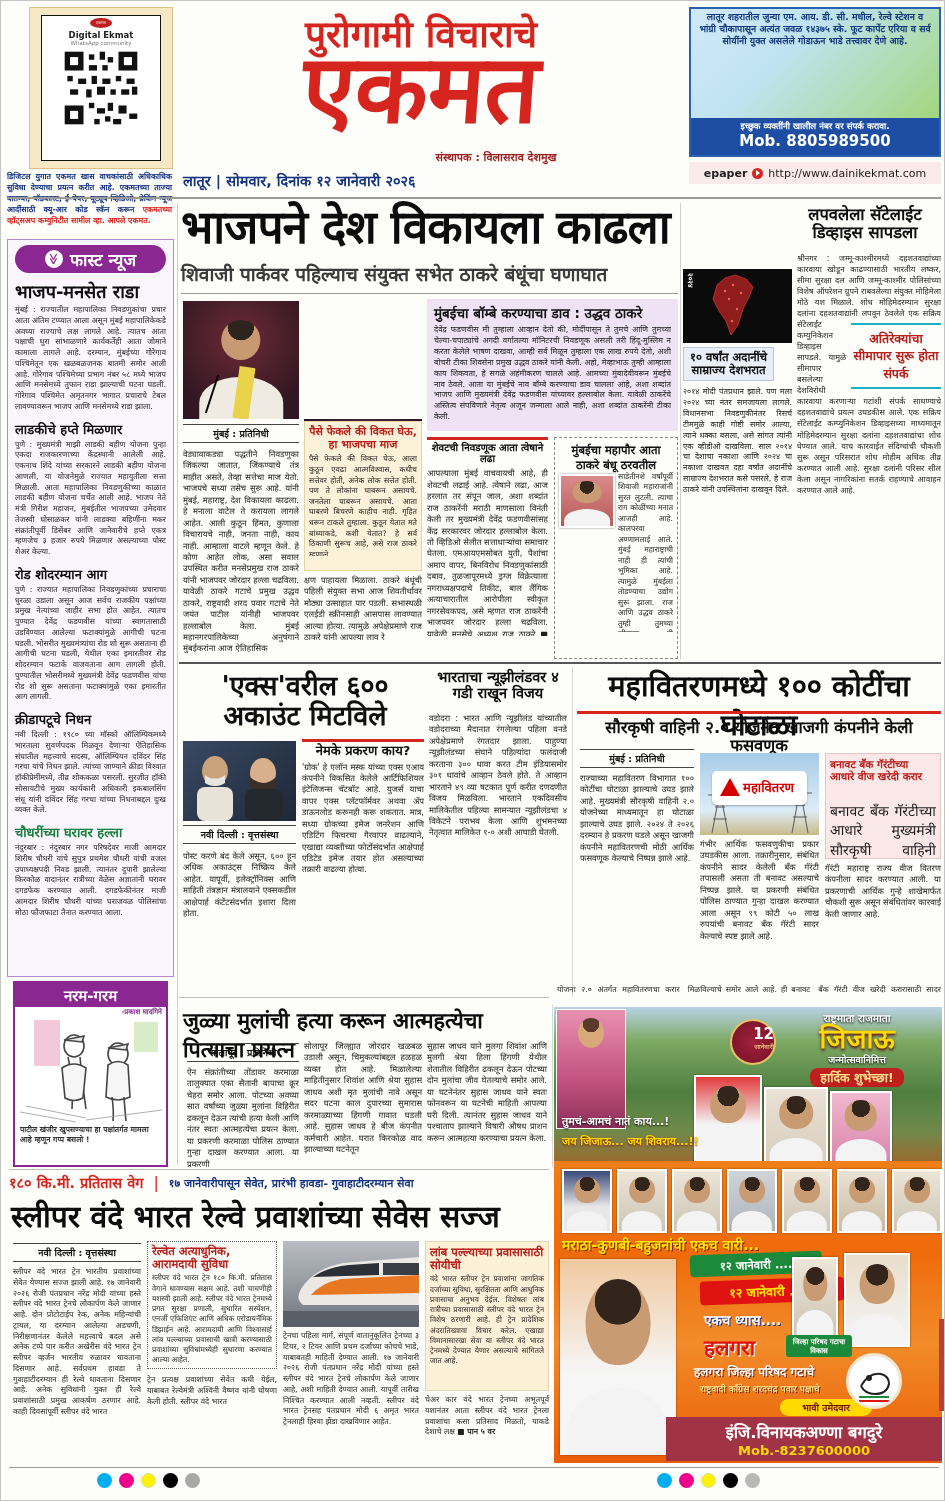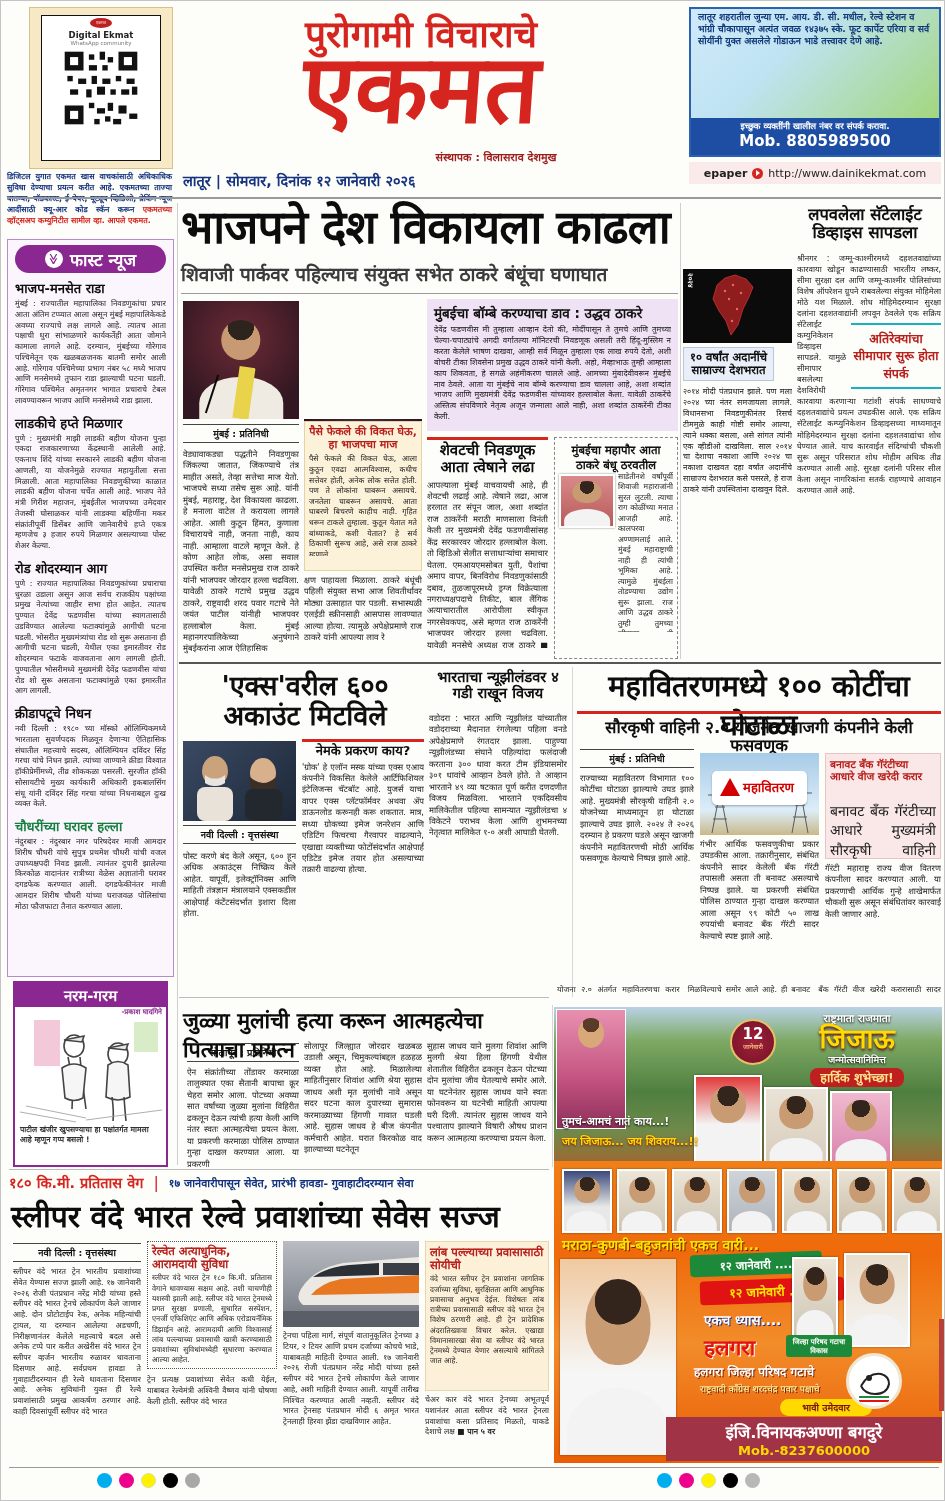--- a/index.html
+++ b/index.html
@@ -86,21 +86,21 @@
 
   <div class="abs" style="left:6px;top:170px;width:165px;font-size:7.9px;line-height:1.4;text-align:justify;color:#16337f;font-weight:bold;">
     <span>डिजिटल युगात एकमत खास वाचकांसाठी अधिकाधिक सुविधा देण्याचा प्रयत्न करीत आहे. एकमतच्या ताज्या बातम्या, पॉडकास्ट, ई-पेपर, यूट्यूब व्हिडिओ, ब्रेकिंग न्यूज आदींसाठी क्यू-आर कोड स्कॅन करून</span>
     <span class="red">एकमतच्या व्हॉट्सअप कम्युनिटीत सामील व्हा. आपले एकमत.</span>
   </div>
   <div class="abs" style="left:180px;top:36px;width:480px;text-align:center;font-size:95px;font-weight:bold;color:#d6241f;transform:skewX(-4deg);line-height:1.1;">एकमत</div>
   <div class="abs" style="left:330px;top:148px;width:330px;text-align:center;font-size:11px;font-weight:bold;color:#9d1d1d;">संस्थापक : विलासराव देशमुख</div>
   <div class="abs" style="left:182px;top:169px;width:420px;font-size:14.5px;font-weight:bold;color:#16337f;">लातूर | सोमवार, दिनांक १२ जानेवारी २०२६</div>
 
   <div class="abs" style="left:688px;top:6px;width:252px;height:150px;border:2px solid #2a62b0;box-sizing:border-box;background:linear-gradient(135deg,#cfe9fa 0%,#bfe3f2 35%,#9ed46a 100%);">
-    <div style="text-align:left;font-size:9.3px;font-weight:bold;color:#123a7a;padding:2px 7px;line-height:1.3;">लातूर शहरातील जुन्या एम. आय. डी. सी. मधील, रेल्वे स्टेशन व भांग्री चौकापासून अत्यंत जवळ १४३७५ स्के. फूट कार्पेट एरिया व सर्व सोयींनी युक्त असलेले गोडाऊन भाडे तत्त्वावर देणे आहे.</div>
+    <div style="text-align:center;font-size:9.3px;font-weight:bold;color:#123a7a;padding:2px 7px;line-height:1.3;">लातूर शहरातील जुन्या एम. आय. डी. सी. मधील, रेल्वे स्टेशन व भांग्री चौकापासून अत्यंत जवळ १४३७५ स्के. फूट कार्पेट एरिया व सर्व सोयींनी युक्त असलेले गोडाऊन भाडे तत्त्वावर देणे आहे.</div>
     <div class="abs" style="left:0;bottom:0;width:100%;height:37px;background:#1d4ea3;text-align:center;">
       <div style="color:#fff;font-size:8.6px;font-weight:bold;margin-top:2px;">इच्छुक व्यक्तींनी खालील नंबर वर संपर्क करावा.</div>
       <div style="color:#fff;font-size:15px;font-weight:bold;">Mob. 8805989500</div>
     </div>
   </div>
 
   <div class="abs" style="left:688px;top:161px;width:252px;height:22px;background:#fbeaea;display:flex;align-items:center;justify-content:center;gap:5px;">
     <span style="font-size:11px;font-weight:bold;color:#222;">epaper</span>
     <span style="width:11px;height:11px;border-radius:50%;background:#d6241f;display:inline-block;position:relative;">
       <span style="position:absolute;left:4px;top:2.5px;width:0;height:0;border-left:4px solid #fff;border-top:3px solid transparent;border-bottom:3px solid transparent;"></span>
@@ -141,21 +141,21 @@
   </div>
   <div class="abs bt" style="left:303px;top:574px;width:118px;height:84px;">क्षण पाहायला मिळाला. ठाकरे बंधूंची पहिली संयुक्त सभा आज शिवतीर्थावर मोठ्या उत्साहात पार पडली. सभास्थळी एलईडी स्क्रीनसाही आसपास लावण्यात आल्या होत्या. त्यामुळे अपेक्षेप्रमाणे राज ठाकरे यांनी आपल्या लाव रे</div>
 
   <div class="abs" style="left:426px;top:298px;width:251px;height:132px;background:#efe2f4;box-sizing:border-box;padding:5px 7px;">
     <div style="font-size:13.5px;font-weight:bold;color:#101010;">मुंबईचा बॉम्बे करण्याचा डाव : उद्धव ठाकरे</div>
     <div class="bt" style="font-size:7.9px;height:96px;margin-top:3px;">देवेंद्र फडणवीस मी तुम्हाला आव्हान देतो की, मोदींपासून ते तुमचे आणि तुमच्या चेल्या-चपाट्यांचे अगदी वर्गातल्या मॉनिटरची निवडणूक असली तरी हिंदू-मुस्लिम न करता केलेले भाषण दाखवा, आम्ही सर्व मिळून तुम्हाला एक लाख रुपये देतो, अशी बोचरी टीका शिवसेना प्रमुख उद्धव ठाकरे यांनी केली. अहो, मेव्हाभाऊ तुम्ही आम्हाला काय शिकवता, हे सगळे अहंमीकरण चालले आहे. आमच्या मुंबादेवीवरून मुंबईचे नाव ठेवले. आता या मुंबईचे नाव बॉम्बे करण्याचा डाव चालला आहे, अशा शब्दांत भाजप आणि मुख्यमंत्री देवेंद्र फडणवीस यांच्यावर हल्लाबोल केला. यावेळी ठाकरेंचे अस्तित्व संपविणारे नेतृत्व अजून जन्माला आले नाही, अशा शब्दांत ठाकरेंनी टीका केली.</div>
   </div>
 
   <div class="abs" style="left:426px;top:436px;width:121px;height:222px;">
     <div style="border-top:3px solid #d6241f;"></div>
-    <div class="h-sec" style="font-size:15px;padding:2px 0 4px;">शेवटची निवडणूक आता त्वेषाने लढा</div>
+    <div class="h-sec" style="font-size:10px;padding:2px 0 4px;">शेवटची निवडणूक आता त्वेषाने लढा</div>
     <div class="bt" style="height:168px;">
       <span>आपल्याला मुंबई वाचवायची आहे, ही शेवटची लढाई आहे. त्वेषाने लढा, आज हरलात तर संपून जाल, अशा शब्दांत राज ठाकरेंनी मराठी माणसाला विनंती केली तर मुख्यमंत्री देवेंद्र फडणवीसांसह केंद्र सरकारवर जोरदार हल्लाबोल केला. तो व्हिडिओ सेलीत सत्ताधाऱ्यांचा समाचार घेतला. एमआयएमसोबत युती, पैशांचा अमाप वापर, बिनविरोध निवडणुकांसाठी दबाव, तुळजापूरमध्ये ड्रग्ज विक्रेत्याला नगराध्यक्षपदाचे तिकीट, बाल लैंगिक अत्याचारातील आरोपीला स्वीकृत नगरसेवकपद, असे म्हणत राज ठाकरेंनी भाजपवर जोरदार हल्ला चढविला. यावेळी मनसेचे अध्यक्ष राज ठाकरे </span>
       <b style="font-size:8.2px;">■ पान ५ वर</b>
     </div>
   </div>
 
   <div class="abs" style="left:553px;top:436px;width:124px;height:222px;border:1px dashed #888;box-sizing:border-box;padding:4px;">
     <div style="font-size:11.5px;font-weight:bold;text-align:center;color:#101010;">मुंबईचा महापौर आता ठाकरे बंधू ठरवतील</div>
     <div class="face" style="float:left;width:52px;height:50px;margin:2px 3px 1px 0;background:linear-gradient(180deg,#d98a8a 0%,#b85a5a 100%);"></div>
     <div class="bt" style="font-size:7.6px;height:160px;">साडेतीनशे वर्षांपूर्वी शिवाजी महाराजांनी सुरत लुटली. त्याचा राग कोळींच्या मनात आजही आहे. कालपरवा अण्णामलाई आले. मुंबई महाराष्ट्राची नाही ही त्यांची भूमिका आहे. त्यामुळे मुंबईला तोडण्याचा उद्योग सुरू झाला. राज आणि उद्धव ठाकरे तुम्ही तुमच्या जीवावर ही निवडणूक लढवत आहात. तुम्हाला मराठी माणूस यश देईल, मुंबईचा महापौर ठाकरे बंधू ठरवतील, हा विश्वास व्यक्त करतो असे शरद पवार पक्षाचे नेते जयंत पाटील म्हणाले.</div>
@@ -253,21 +253,21 @@
 
   <div class="abs" style="left:553px;top:1006px;width:388px;height:154px;overflow:hidden;
               background:linear-gradient(180deg,#b9d2e6 0%,#7da963 22%,#4f7f40 55%,#6e8a4a 80%,#9a6b33 100%);">
     <div style="position:absolute;left:2px;top:2px;width:68px;height:118px;border:1px solid #fff;
                 background:linear-gradient(180deg,#e890b0 0%,#c2527f 60%,#8e2f5a 100%);overflow:hidden;">
       <span style="position:absolute;left:50%;top:8px;width:26px;height:30px;transform:translateX(-50%);
                    border-radius:50%;background:radial-gradient(circle at 50% 20%,#5a3a28 0 30%,#d8a878 31%);"></span>
     </div>
     <div style="position:absolute;left:176px;top:12px;width:46px;height:46px;border-radius:50%;
                 background:radial-gradient(circle,#a3203a 0%,#701226 100%);border:2px solid #e7c068;
-                color:#fff;text-align:center;box-sizing:border-box;padding-top:6px;">
+                color:#fff;text-align:right;box-sizing:border-box;padding-top:6px;">
       <div style="font-size:15px;font-weight:bold;line-height:1;">12</div>
       <div style="font-size:6.5px;color:#ffe28a;">जानेवारी</div>
     </div>
     <div style="position:absolute;right:6px;top:4px;width:158px;text-align:center;">
       <div style="color:#fff;font-size:10.5px;font-weight:bold;text-shadow:0 1px 2px #000;">राष्ट्रमाता राजमाता</div>
       <div style="color:#ffd900;font-size:27px;font-weight:bold;line-height:1.05;text-shadow:0 2px 3px #5c0a0a;">जिजाऊ</div>
       <div style="color:#fff;font-size:9.5px;font-weight:bold;text-shadow:0 1px 2px #000;">जन्मोत्सवानिमित्त</div>
       <div style="display:inline-block;margin-top:2px;background:#c01f1f;color:#ffe28a;font-size:12.5px;font-weight:bold;
                   padding:1px 10px;border-radius:8px;">हार्दिक शुभेच्छा!</div>
     </div>
@@ -345,21 +345,21 @@
   </div>
 
   <div class="abs" style="left:6px;top:238px;width:167px;height:738px;background:#fbf6fd;border:1px solid #b989cf;box-sizing:border-box;padding:5px 7px;overflow:hidden;">
     <div style="background:#8a2791;border-radius:14px;height:28px;display:flex;align-items:center;justify-content:center;gap:7px;">
       <span style="width:18px;height:18px;border-radius:50%;background:#fff;color:#8a2791;font-weight:bold;font-size:11px;
                    display:inline-flex;align-items:center;justify-content:center;transform:rotate(90deg);">≫</span>
       <span style="color:#fff;font-size:17px;font-weight:bold;">फास्ट न्यूज</span>
     </div>
 
     <div style="margin-top:6px;">
-      <div style="font-size:13px;font-weight:bold;color:#0e0e0e;">भाजप-मनसेत राडा</div>
+      <div style="font-size:18px;font-weight:bold;color:#0e0e0e;">भाजप-मनसेत राडा</div>
       <div class="bt" style="font-size:7.8px;margin-top:2px;">मुंबई : राज्यातील महापालिका निवडणुकांचा प्रचार आता अंतिम टप्प्यात आला असून मुंबई महापालिकेकडे अवघ्या राज्याचे लक्ष लागले आहे. त्यातच आता पक्षाची धुरा सांभाळणारे कार्यकर्तेही आता जोमाने कामाला लागले आहे. दरम्यान, मुंबईच्या गोरेगाव पश्चिमेतून एक खळबळजनक बातमी समोर आली आहे. गोरेगाव पश्चिमेच्या प्रभाग नंबर ५८ मध्ये भाजप आणि मनसेमध्ये तुफान राडा झाल्याची घटना घडली. गोरेगाव पश्चिमेत अमृतनगर भागात प्रचाराचे टेबल लावण्यावरून भाजप आणि मनसेमध्ये राडा झाला.</div>
     </div>
     <div style="margin-top:7px;">
       <div style="font-size:13px;font-weight:bold;color:#0e0e0e;">लाडकीचे हप्ते मिळणार</div>
       <div class="bt" style="font-size:7.8px;margin-top:2px;">पुणे : मुख्यमंत्री माझी लाडकी बहीण योजना पुन्हा एकदा राजकारणाच्या केंद्रस्थानी आलेली आहे. एकनाथ शिंदे यांच्या सरकारने लाडकी बहीण योजना आणली, या योजनेमुळे राज्यात महायुतीला सत्ता मिळाली. आता महापालिका निवडणुकीच्या काळात लाडकी बहीण योजना चर्चेत आली आहे. भाजप नेते मंत्री गिरीश महाजन, मुंबईतील भाजपच्या उमेदवार तेजस्वी घोसाळकर यांनी लाडक्या बहिणींना मकर संक्रांतीपूर्वी डिसेंबर आणि जानेवारीचे हप्ते एकत्र म्हणजेच ३ हजार रुपये मिळणार असल्याच्या पोस्ट शेअर केल्या.</div>
     </div>
     <div style="margin-top:7px;">
       <div style="font-size:13px;font-weight:bold;color:#0e0e0e;">रोड शोदरम्यान आग</div>
       <div class="bt" style="font-size:7.8px;margin-top:2px;">पुणे : राज्यात महापालिका निवडणुकांच्या प्रचाराचा धुरळा उडाला असून आज सर्वच राजकीय पक्षांच्या प्रमुख नेत्यांच्या जाहीर सभा होत आहेत. त्यातच पुण्यात देवेंद्र फडणवीस यांच्या स्वागतासाठी उडविण्यात आलेल्या फटाक्यांमुळे आगीची घटना घडली. भोसरीत मुख्यमंत्र्यांचा रोड शो सुरू असताना ही आगीची घटना घडली, येथील एका इमारतीवर रोड शोदरम्यान फटाके वाजवताना आग लागली होती. पुण्यातील भोसरीमध्ये मुख्यमंत्री देवेंद्र फडणवीस यांचा रोड शो सुरू असताना फटाक्यांमुळे एका इमारतीत आग लागली.</div>
     </div>

